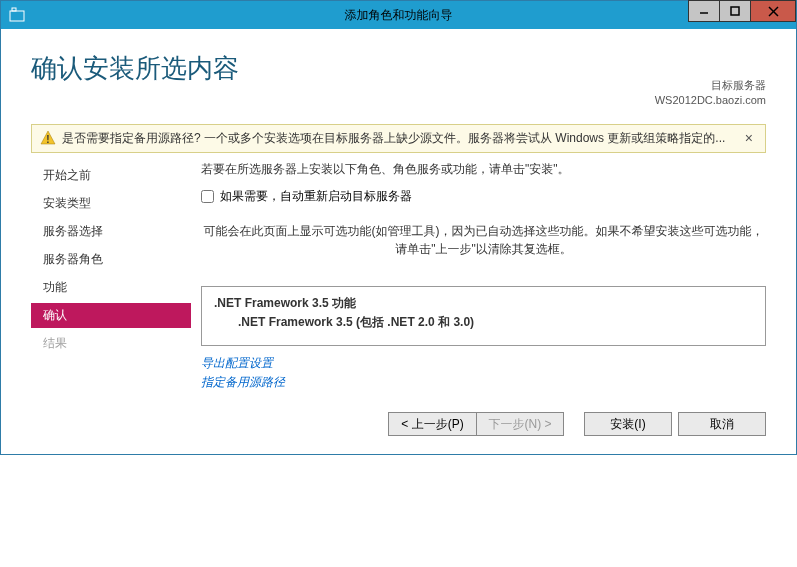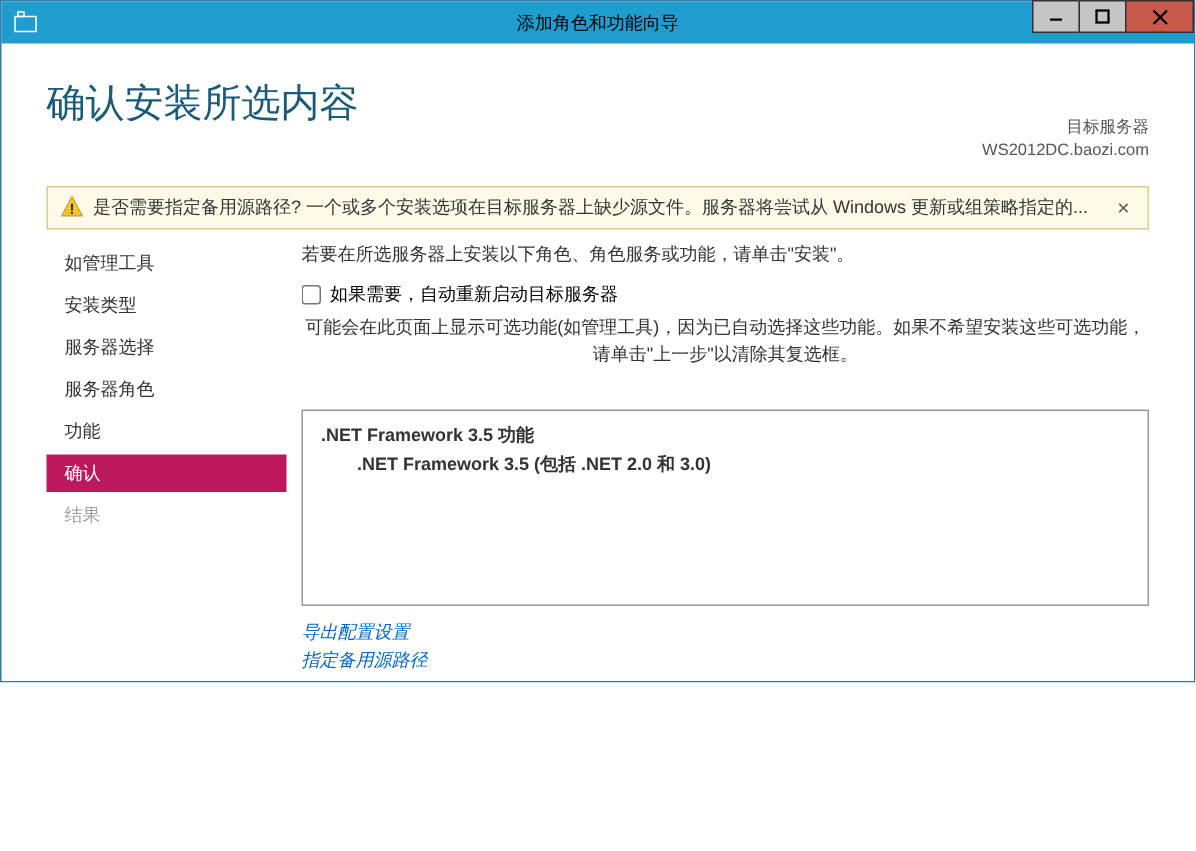--- a/index.html
+++ b/index.html
@@ -19,21 +19,21 @@
 .warn-icon { width: 16px; height: 16px; margin-right: 6px; flex-shrink: 0; }
 .warn-text { flex: 1; font-size: 12px; color: #333; white-space: nowrap; overflow: hidden; text-overflow: ellipsis; }
 .warn-close { cursor: pointer; font-size: 14px; color: #555; padding: 0 4px; }
 .body-area { flex: 1; display: flex; padding: 0 30px; min-height: 0; }
 .sidebar { width: 160px; flex-shrink: 0; padding-top: 2px; }
 .side-item { padding: 4px 12px; font-size: 12px; color: #333; margin-bottom: 3px; cursor: pointer; }
 .side-item.active { background: #be185d; color: #fff; }
 .side-item.disabled { color: #a0a0a0; cursor: default; }
 .content { flex: 1; display: flex; flex-direction: column; padding-left: 10px; }
 .intro { font-size: 12px; color: #333; margin-bottom: 10px; }
-.chk-row { display: flex; align-items: center; margin-bottom: 4px; }
+.chk-row { display: flex; align-items: center; margin-bottom: 17px; }
 .chk-row input { margin-right: 6px; }
 .desc { font-size: 12px; color: #333; line-height: 1.5; margin-bottom: 28px; text-align: center; }
 .list-box { border: 1px solid #999; flex: 1; padding: 8px 12px; font-size: 12px; color: #333; overflow: auto; min-height: 0; font-weight: bold; }
 .lvl1 { margin-bottom: 2px; }
 .lvl2 { margin-left: 24px; margin-bottom: 2px; }
 .links { padding: 8px 0 4px 0; }
 .links a { color: #0066cc; text-decoration: none; font-size: 12px; display: block; line-height: 1.6; cursor: pointer; font-style: italic; }
 .footer { padding: 16px 30px 18px 30px; display: flex; justify-content: flex-end; gap: 6px; }
 .btn { min-width: 88px; height: 24px; border: 1px solid #888; background: #eaeaea; font-size: 12px; cursor: pointer; font-family: inherit; }
 .btn:disabled { color: #999; cursor: default; }
@@ -87,21 +87,21 @@
           <polygon points="8,1 15,14 1,14" fill="#f2c32b" stroke="#a37b0b" stroke-width="0.5"></polygon>
           <text x="8" y="12.5" text-anchor="middle" font-size="10" font-weight="bold" fill="#333">!</text>
         </svg>
     </span>
     <span class="warn-text">是否需要指定备用源路径? 一个或多个安装选项在目标服务器上缺少源文件。服务器将尝试从 Windows 更新或组策略指定的...</span>
     <span class="warn-close">×</span>
   </div>
 
   <div class="body-area">
     <div class="sidebar">
-      <div class="side-item">如管理工具</div>
+      <div class="side-item">开始之前</div>
       <div class="side-item">安装类型</div>
       <div class="side-item">服务器选择</div>
       <div class="side-item">服务器角色</div>
       <div class="side-item">功能</div>
       <div class="side-item active">确认</div>
       <div class="side-item disabled">结果</div>
     </div>
 
     <div class="content">
       <div class="intro">若要在所选服务器上安装以下角色、角色服务或功能，请单击"安装"。</div>
@@ -114,14 +114,22 @@
         <div class="lvl1">.NET Framework 3.5 功能</div>
         <div class="lvl2">.NET Framework 3.5 (包括 .NET 2.0 和 3.0)</div>
       </div>
       <div class="links">
         <a>导出配置设置</a>
         <a>指定备用源路径</a>
       </div>
     </div>
   </div>
 
+  <div class="footer">
+    <div class="btn-group">
+      <button class="btn">&lt; 上一步(P)</button>
+      <button class="btn" disabled="">下一步(N) &gt;</button>
+    </div>
+    <button class="btn">安装(I)</button>
+    <button class="btn">取消</button>
+  </div>
 
 </div>
 
 </body></html>

